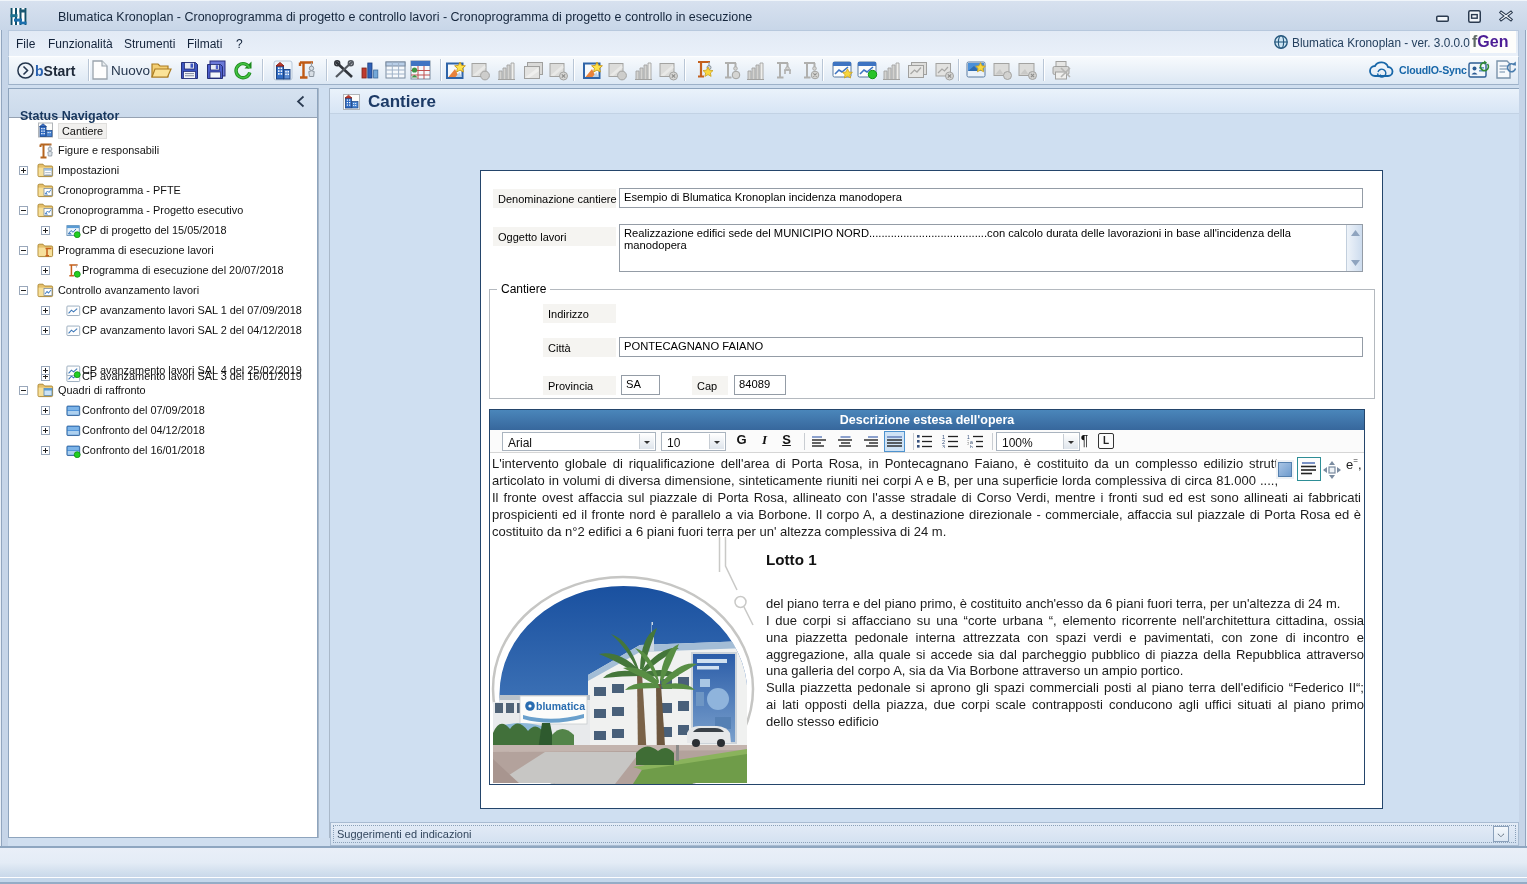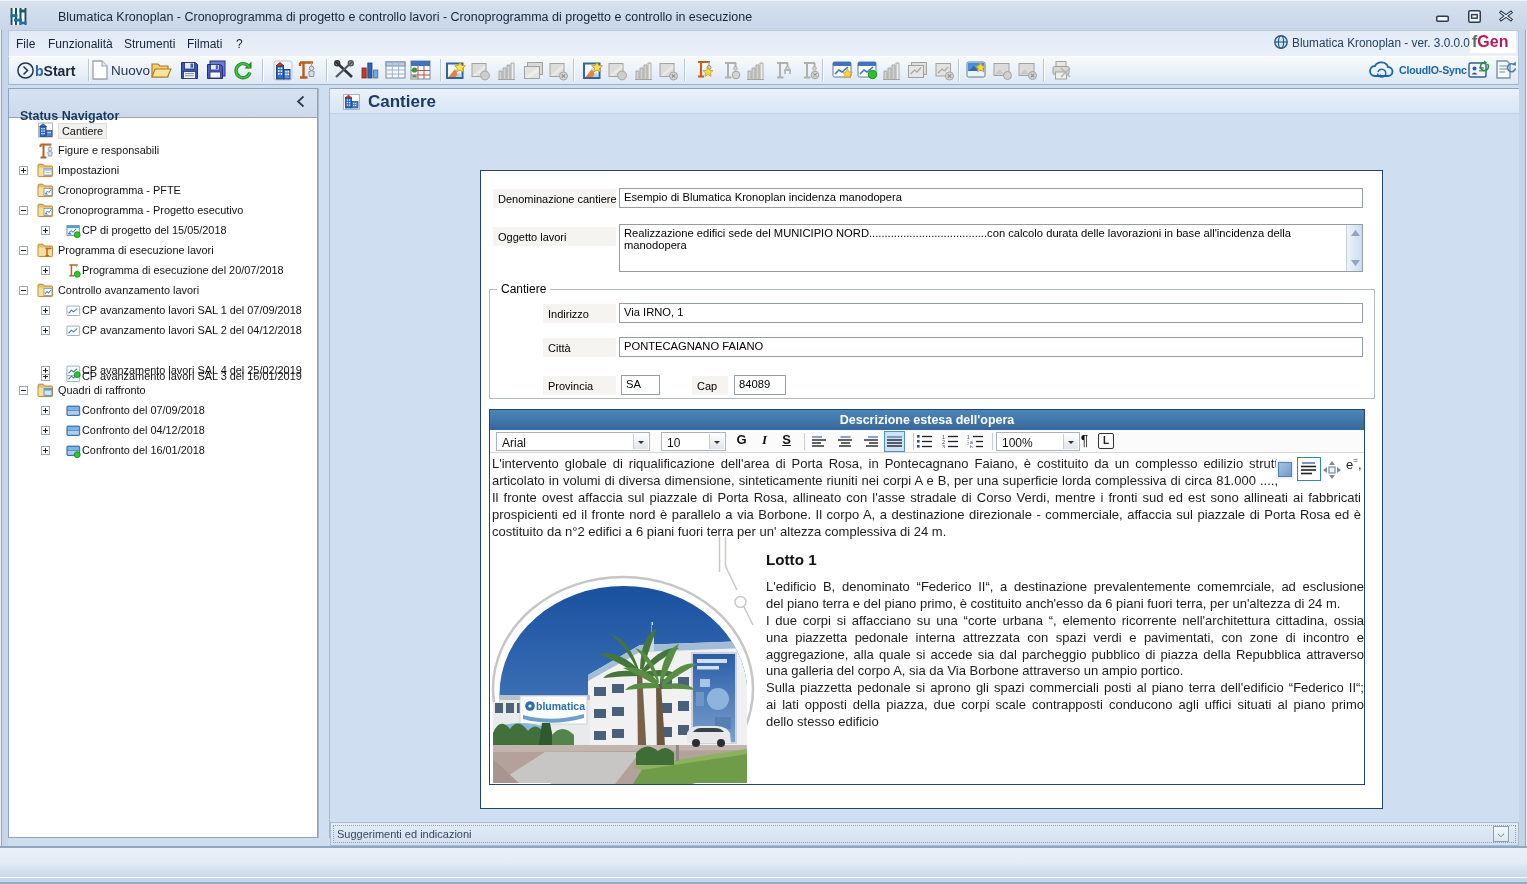--- a/index.html
+++ b/index.html
@@ -113,21 +113,21 @@
 <span class="abs menuitem" style="left:187px;">Filmati</span>
 <span class="abs menuitem" style="left:236px;">?</span>
 <div class="abs" id="menuright">
 <svg class="abs" style="left:1274px;top:35px;" width="14" height="14" viewBox="0 0 14 14">
   <circle cx="7" cy="7" r="6.2" fill="#cfe6f4" stroke="#27597e" stroke-width="1.4"></circle>
   <ellipse cx="7" cy="7" rx="2.6" ry="6.2" fill="none" stroke="#27597e" stroke-width="1.1"></ellipse>
   <line x1="0.8" y1="7" x2="13.2" y2="7" stroke="#27597e" stroke-width="1.1"></line>
 </svg>
 <span class="abs" style="left:1292px;top:36px;font-size:12.5px;color:#24405e;white-space:nowrap;transform:scaleX(0.945);transform-origin:0 0;">Blumatica Kronoplan - ver. 3.0.0.0</span>
 <span class="abs" style="left:1470px;top:31px;width:46px;height:22px;background:#fdfdfb;"></span>
-<span class="abs" style="left:1472px;top:33px;font-weight:bold;font-size:16px;color:#5f6a64;">f<span style="color:#be185d;text-align:center;">Gen</span></span>
+<span class="abs" style="left:1472px;top:33px;font-weight:bold;font-size:16px;color:#5f6a64;">f<span style="color:#4c1d95;text-align:center;">Gen</span></span>
 </div>
 
 <div class="abs" id="toolbar"></div>
 <div class="abs" id="toolbaricons">
 
 <svg class="abs" style="left:17px;top:62px;" width="17" height="17" viewBox="0 0 17 17">
   <circle cx="8.5" cy="8.5" r="7.6" fill="#eef3f9" stroke="#24364e" stroke-width="1.5"></circle>
   <path d="M6.5 4.5 L10.5 8.5 L6.5 12.5" fill="none" stroke="#24364e" stroke-width="1.6"></path>
 </svg>
 <span class="abs" style="left:35px;top:63px;font-size:14px;font-weight:bold;color:#2a62b0;">b<span style="color:#1d2838;">Start</span></span>
@@ -606,32 +606,31 @@
           <path d="M4.5 0 L9 6 L0 6 Z" fill="#8fa4bf"></path>
         </svg>
 <svg class="abs" style="left:4px;top:35px;" width="9" height="6" viewBox="0 0 9 6">
           <path d="M4.5 6 L9 0 L0 0 Z" fill="#8fa4bf"></path>
         </svg>
 </div>
 
     <div class="abs" style="left:8px;top:118px;width:886px;height:110px;border:1px solid #b4b9bf;"></div>
     <div class="abs" style="left:16px;top:111px;background:#fff;padding:0 4px;font-size:12px;color:#000;">Cantiere</div>
     <div class="abs flabel" style="left:62px;top:133px;width:73px;height:19px;">Indirizzo</div>
-    <div class="abs finput" style="left:138px;top:132px;width:744px;height:20px;">Via IRNO, 1</div>
     <div class="abs flabel" style="left:62px;top:167px;width:73px;height:19px;">Città</div>
     <div class="abs finput" style="left:138px;top:166px;width:744px;height:20px;">PONTECAGNANO FAIANO</div>
     <div class="abs flabel" style="left:62px;top:205px;width:73px;height:19px;">Provincia</div>
     <div class="abs finput" style="left:140px;top:204px;width:39px;height:20px;">SA</div>
     <div class="abs flabel" style="left:211px;top:205px;width:36px;height:19px;">Cap</div>
     <div class="abs finput" style="left:253px;top:204px;width:52px;height:20px;">84089</div>
 
     <div class="abs" id="descr">
       <div class="abs" id="descr-hd">Descrizione estesa dell'opera</div>
       <div class="abs" id="descr-tb">
-        <div class="ecombo" style="left:6px;top:2px;width:154px;">
+        <div class="ecombo" style="left:12px;top:2px;width:154px;">
             <span style="position:absolute;left:5px;top:2.5px;">Arial</span>
             <span class="arr"></span>
           </div>
         <div class="ecombo" style="left:171px;top:2px;width:65px;">
             <span style="position:absolute;left:5px;top:2.5px;">10</span>
             <span class="arr"></span>
           </div>
         <div class="ebtn" style="left:242px;font-weight:bold;">G</div>
         <div class="ebtn" style="left:265px;font-style:italic;font-family:'Liberation Serif',serif;font-weight:bold;">I</div>
         <div class="ebtn" style="left:287px;text-decoration:underline;font-weight:bold;">S</div>
@@ -849,21 +848,20 @@
             <path d="M203 195 Q206 191 211 191 L225 191 Q231 191 234 195 Z" fill="#3a4148"></path>
             <circle cx="206" cy="206" r="4" fill="#2a2e33"></circle>
               <circle cx="231" cy="206" r="4" fill="#2a2e33"></circle>
 
             <path d="M146 216 Q156 204 168 214 Q176 207 184 216 L184 228 L146 228 Z" fill="#3f6d35"></path>
             <rect x="186" y="208" width="3" height="16" fill="#8a8a88"></rect>
           </g>
         </svg>
 
         <div class="abs" style="left:276px;top:98px;font-size:15.2px;font-weight:bold;color:#111;">Lotto 1</div>
-        <div class="lline" style="left:276px;top:126px;width:598px;">L'edificio B, denominato “Federico II“, a destinazione prevalentemente comemrciale, ad esclusione</div>
         <div class="lline last" style="left:276px;top:143px;width:598px;">del piano terra e del piano primo, è costituito anch'esso da 6 piani fuori terra, per un'altezza di 24 m.</div>
         <div class="lline" style="left:276px;top:160px;width:598px;">I due corpi si affacciano su una “corte urbana “, elemento ricorrente nell'architettura cittadina, ossia</div>
         <div class="lline" style="left:276px;top:177px;width:598px;">una piazzetta pedonale interna attrezzata con spazi verdi e pavimentati, con zone di incontro e</div>
         <div class="lline" style="left:276px;top:194px;width:598px;">aggregazione, alla quale si accede sia dal parcheggio pubblico di piazza della Repubblica attraverso</div>
         <div class="lline last" style="left:276px;top:210px;width:598px;">una galleria del corpo A, sia da Via Borbone attraverso un ampio portico.</div>
         <div class="lline" style="left:276px;top:227px;width:598px;">Sulla piazzetta pedonale si aprono gli spazi commerciali posti al piano terra dell'edificio “Federico II“;</div>
         <div class="lline" style="left:276px;top:244px;width:598px;">ai lati opposti della piazza, due corpi scale contrapposti conducono agli uffici situati al piano primo</div>
         <div class="lline last" style="left:276px;top:261px;width:598px;">dello stesso edificio</div>
       </div>
     </div>

